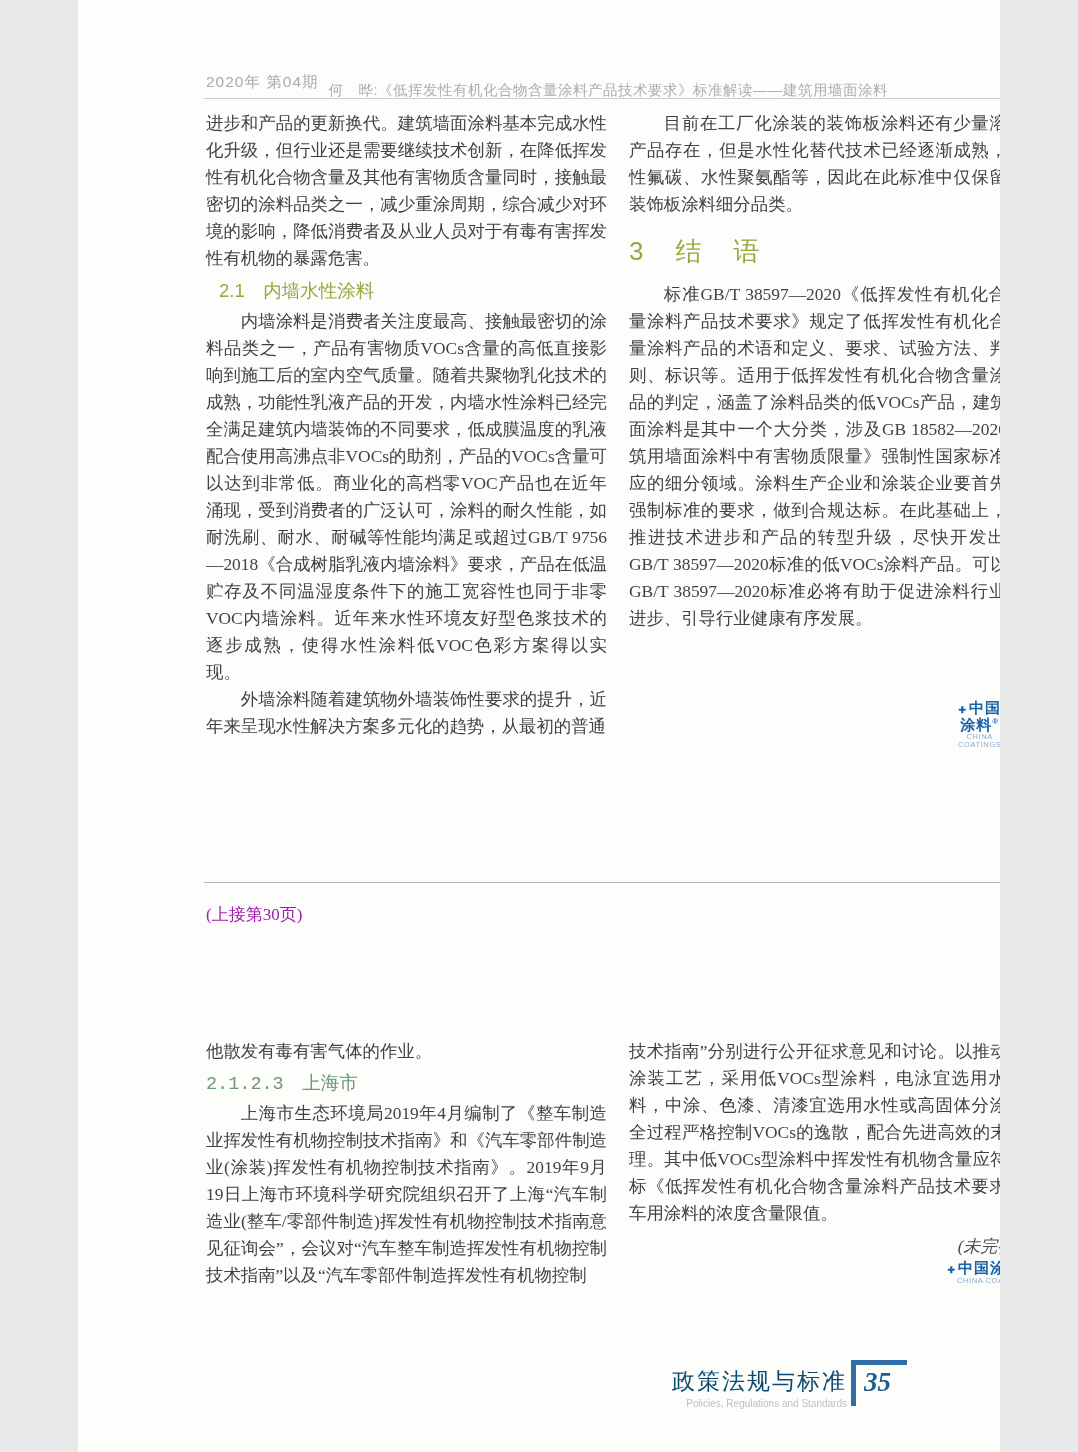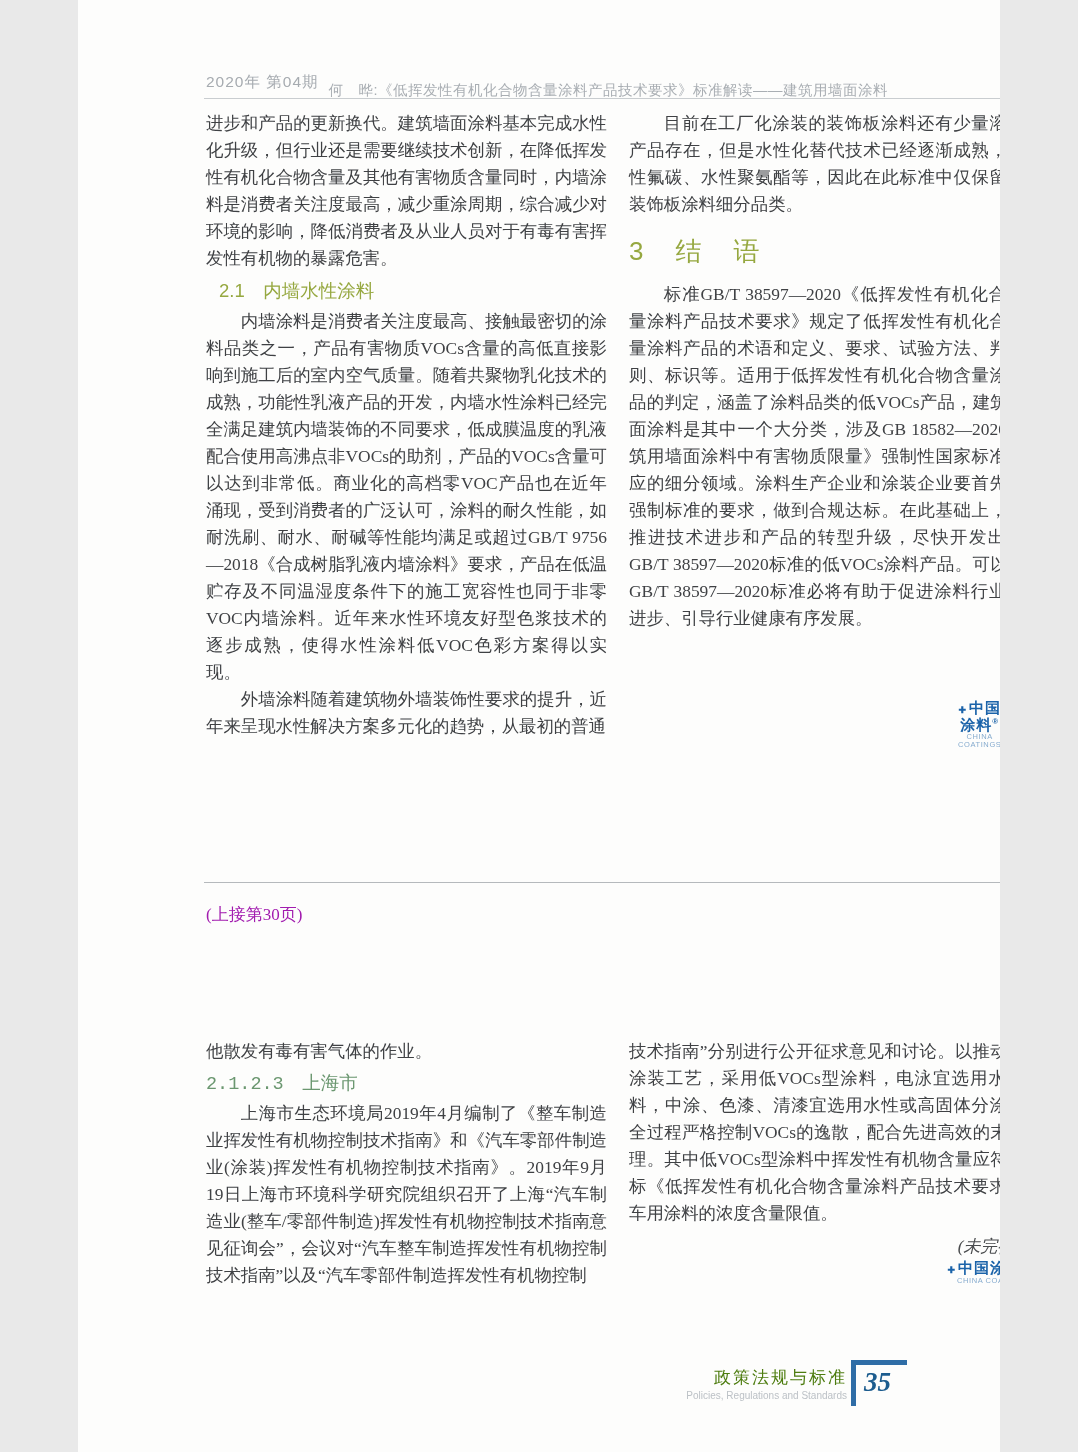--- a/index.html
+++ b/index.html
@@ -77,21 +77,21 @@
     font-size:7.5px; color:#86abce; letter-spacing:0.6px;
   }
   
   .footer {
     position:absolute; right:93px; top:1360px;
     display:flex; align-items:flex-start;
   }
   .f-titles { text-align:right; margin-top:6px; }
   .f-cn {
     font-family:"Liberation Sans", sans-serif;
-    font-size:17px; color:#4d7c0f; letter-spacing:2px;
+    font-size:23px; color:#0c4a6e; letter-spacing:2px;
   }
   .f-en {
     font-family:"Liberation Sans", sans-serif;
     font-size:10px; color:#bcc1c6; margin-top:1px;
   }
   .f-page {
     margin-left:4px;
     border-top:5px solid #2f6da6; border-left:5px solid #2f6da6;
     padding:2px 16px 8px 8px;
     font-family:"Liberation Serif", serif; font-style:italic; font-weight:bold;
@@ -101,21 +101,21 @@
 </head>
 <body>
 
 <div class="page">
 
   <div class="hdr-issue">2020年  第04期</div>
   <div class="hdr-title">何　晔:《低挥发性有机化合物含量涂料产品技术要求》标准解读——建筑用墙面涂料</div>
   <div class="hdr-rule"></div>
 
   <div class="col col-tl">
-    <p>进步和产品的更新换代。建筑墙面涂料基本完成水性化升级，但行业还是需要继续技术创新，在降低挥发性有机化合物含量及其他有害物质含量同时，内墙涂料是消费者关注度最高，减少重涂周期，综合减少对环境的影响，降低消费者及从业人员对于有毒有害挥发性有机物的暴露危害。</p>
+    <p>进步和产品的更新换代。建筑墙面涂料基本完成水性化升级，但行业还是需要继续技术创新，在降低挥发性有机化合物含量及其他有害物质含量同时，接触最密切的涂料品类之一，减少重涂周期，综合减少对环境的影响，降低消费者及从业人员对于有毒有害挥发性有机物的暴露危害。</p>
     <h4 class="h-green">2.1　内墙水性涂料</h4>
     <p class="indent">内墙涂料是消费者关注度最高、接触最密切的涂料品类之一，产品有害物质VOCs含量的高低直接影响到施工后的室内空气质量。随着共聚物乳化技术的成熟，功能性乳液产品的开发，内墙水性涂料已经完全满足建筑内墙装饰的不同要求，低成膜温度的乳液配合使用高沸点非VOCs的助剂，产品的VOCs含量可以达到非常低。商业化的高档零VOC产品也在近年涌现，受到消费者的广泛认可，涂料的耐久性能，如耐洗刷、耐水、耐碱等性能均满足或超过GB/T 9756—2018《合成树脂乳液内墙涂料》要求，产品在低温贮存及不同温湿度条件下的施工宽容性也同于非零VOC内墙涂料。近年来水性环境友好型色浆技术的逐步成熟，使得水性涂料低VOC色彩方案得以实现。</p>
     <p class="indent">外墙涂料随着建筑物外墙装饰性要求的提升，近年来呈现水性解决方案多元化的趋势，从最初的普通</p>
   </div>
 
   <div class="col col-tr">
     <p class="indent">目前在工厂化涂装的装饰板涂料还有少量溶剂型产品存在，但是水性化替代技术已经逐渐成熟，如水性氟碳、水性聚氨酯等，因此在此标准中仅保留水性装饰板涂料细分品类。</p>
     <h2 class="h-big">3　结　语</h2>
     <p class="indent">标准GB/T 38597—2020《低挥发性有机化合物含量涂料产品技术要求》规定了低挥发性有机化合物含量涂料产品的术语和定义、要求、试验方法、判定规则、标识等。适用于低挥发性有机化合物含量涂料产品的判定，涵盖了涂料品类的低VOCs产品，建筑用墙面涂料是其中一个大分类，涉及GB 18582—2020《建筑用墙面涂料中有害物质限量》强制性国家标准相对应的细分领域。涂料生产企业和涂装企业要首先满足强制标准的要求，做到合规达标。在此基础上，加快推进技术进步和产品的转型升级，尽快开发出符合GB/T 38597—2020标准的低VOCs涂料产品。可以看到GB/T 38597—2020标准必将有助于促进涂料行业技术进步、引导行业健康有序发展。</p>
   </div>

